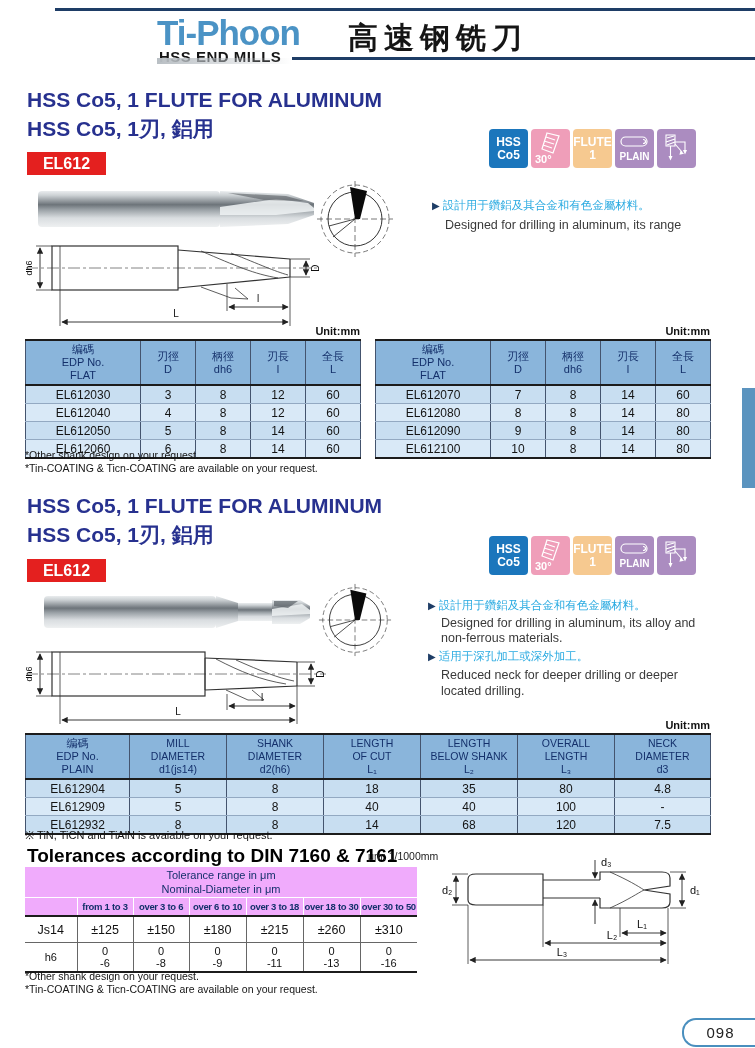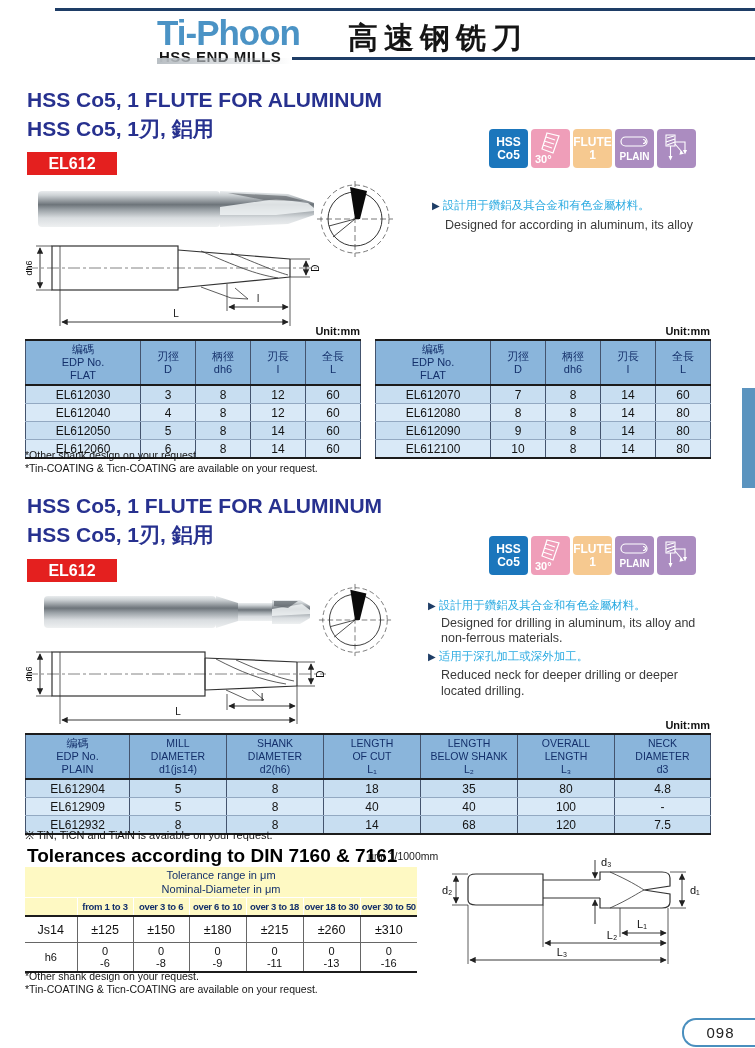--- a/index.html
+++ b/index.html
@@ -7,21 +7,21 @@
         font-family:"Liberation Sans",sans-serif;color:#111;}
   .abs{position:absolute;}
   
   .rule{position:absolute;background:#1e3d66;}
   .brand{position:absolute;font-size:35px;font-weight:bold;color:#4b93c5;letter-spacing:-1px;}
   .brand-sub{position:absolute;font-size:15px;font-weight:bold;color:#151515;letter-spacing:.5px;}
   .cn-title{position:absolute;font-size:30px;font-weight:bold;color:#151515;letter-spacing:6px;}
   .hdr-shadow{position:absolute;height:6px;background:linear-gradient(to right,#b9bfc4,rgba(255,255,255,0));}
   
   .sec-title{position:absolute;font-size:21px;font-weight:bold;color:#27318f;letter-spacing:0;}
-  .badge{position:absolute;width:90px;height:23px;background:#e4201f;color:#fff;font-weight:bold;
+  .badge{position:absolute;width:79px;height:23px;background:#e4201f;color:#fff;font-weight:bold;
          font-size:16px;display:flex;align-items:center;justify-content:center;}
   
   .icon{position:absolute;width:39px;height:39px;border-radius:4px;overflow:hidden;}
   .icon.txt{display:flex;flex-direction:column;align-items:center;justify-content:center;
             color:#fff;font-weight:bold;font-size:12px;line-height:13px;}
   .ic-blue{background:#1b76bc}.ic-pink{background:#ef9eb9}.ic-tan{background:#f6c990}.ic-purple{background:#ab8cc0}
   
   .desc{position:absolute;font-size:12.5px;line-height:15.5px;color:#3a3a3a;}
   .desc .cnline{color:#29aae1;font-size:11.5px;}
   .desc .arrow{color:#1e3d66;font-size:10px;margin-right:3px;}
@@ -35,21 +35,21 @@
   .ptable tbody td{font-size:12px;text-align:center;height:17px;border-bottom:1px solid #93a9c2;color:#141414;}
   .ptable tbody tr:nth-child(odd) td{background:#c8def1;}
   .ptable tbody tr:nth-child(even) td{background:#d9e9f7;}
   .ptable tbody tr:last-child td{border-bottom:2px solid #1c1c1c;margin-left:32px;}
   .ptable .small{font-size:10.5px;}
   .fnote{position:absolute;font-size:10.5px;color:#141414;}
   
   .tol-title{position:absolute;font-size:19px;font-weight:bold;color:#000;}
   .tol-unit{position:absolute;font-size:10.5px;color:#222;}
   .toltable td{text-align:center;vertical-align:middle;padding:0;}
-  .toltable .blue{background:#fef9c3;color:#14306b;}
+  .toltable .blue{background:#f0abfc;color:#14306b;}
   .t-span td{height:30px;font-size:11px;line-height:14px;border-bottom:1px solid #fff;}
   .t-cols td{height:17px;font-size:9.5px;font-weight:bold;letter-spacing:-.3px;border-left:1px solid #fff;
              border-bottom:2px solid #1c1c1c;}
   .t-cols td:first-child{border-left:none;}
   .t-js td{height:25px;font-size:12.5px;background:#fff;border-left:1px solid #666;border-bottom:1px solid #666;}
   .t-h6 td{height:28px;font-size:11px;line-height:12px;background:#fff;border-left:1px solid #666;
            border-bottom:2px solid #1c1c1c;}
   .t-js td:first-child,.t-h6 td:first-child{border-left:none;}
   
   .ol{fill:none;stroke:#333;stroke-width:1.2}
@@ -180,21 +180,21 @@
     <line x1="203" y1="69" x2="262" y2="69" class="dim" marker-start="url(#ar1)" marker-end="url(#ar1)"></line>
     <text x="232" y="64" text-anchor="middle" class="lbl">l</text>
     <line x1="34" y1="52" x2="34" y2="88" class="ext"></line>
       <line x1="264" y1="73" x2="264" y2="88" class="ext"></line>
     <line x1="36" y1="84" x2="262" y2="84" class="dim" marker-start="url(#ar1)" marker-end="url(#ar1)"></line>
     <text x="150" y="79" text-anchor="middle" class="lbl">L</text>
   </svg>
 
   <div class="desc" style="left:432px;top:198px;width:310px">
     <div class="cnline"><span class="arrow">▶</span><span>設計用于鑽鋁及其合金和有色金屬材料。</span></div>
-    <div class="en" style="margin-top:4px">Designed for according in aluminum, its alloy</div>
+    <div class="en" style="margin-top:4px">Designed for drilling in aluminum, its range</div>
   </div>
 
   <div class="unit" style="left:25px;top:325px;width:335px">Unit:mm</div>
   <div class="unit" style="left:375px;top:325px;width:335px">Unit:mm</div>
 
   <table class="ptable" style="left:25px;top:339px;width:335px">
     <colgroup>
         <col style="width:115px">
         <col style="width:55px">
         <col style="width:55px">

